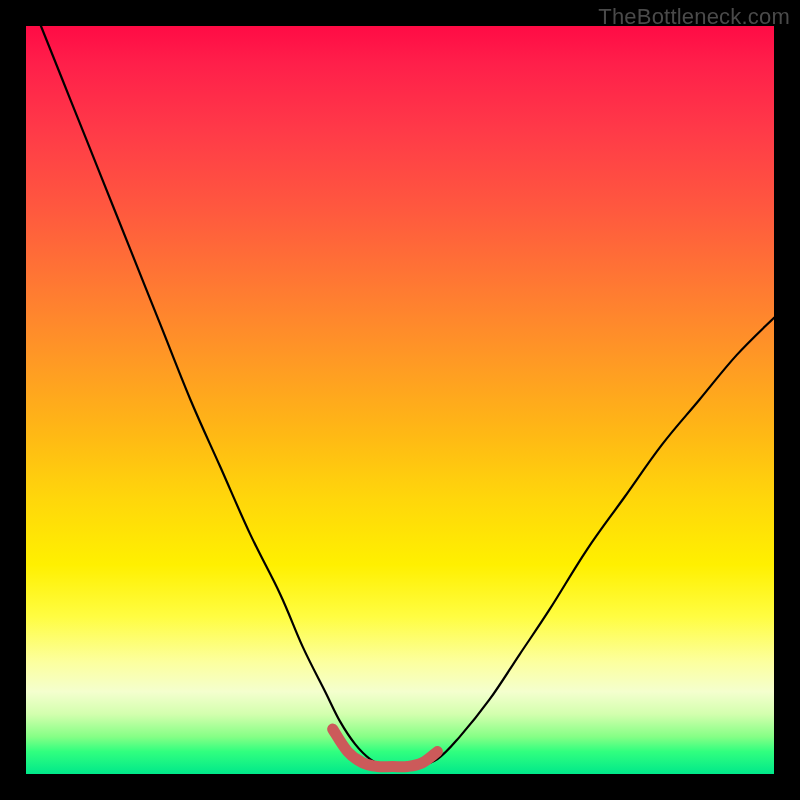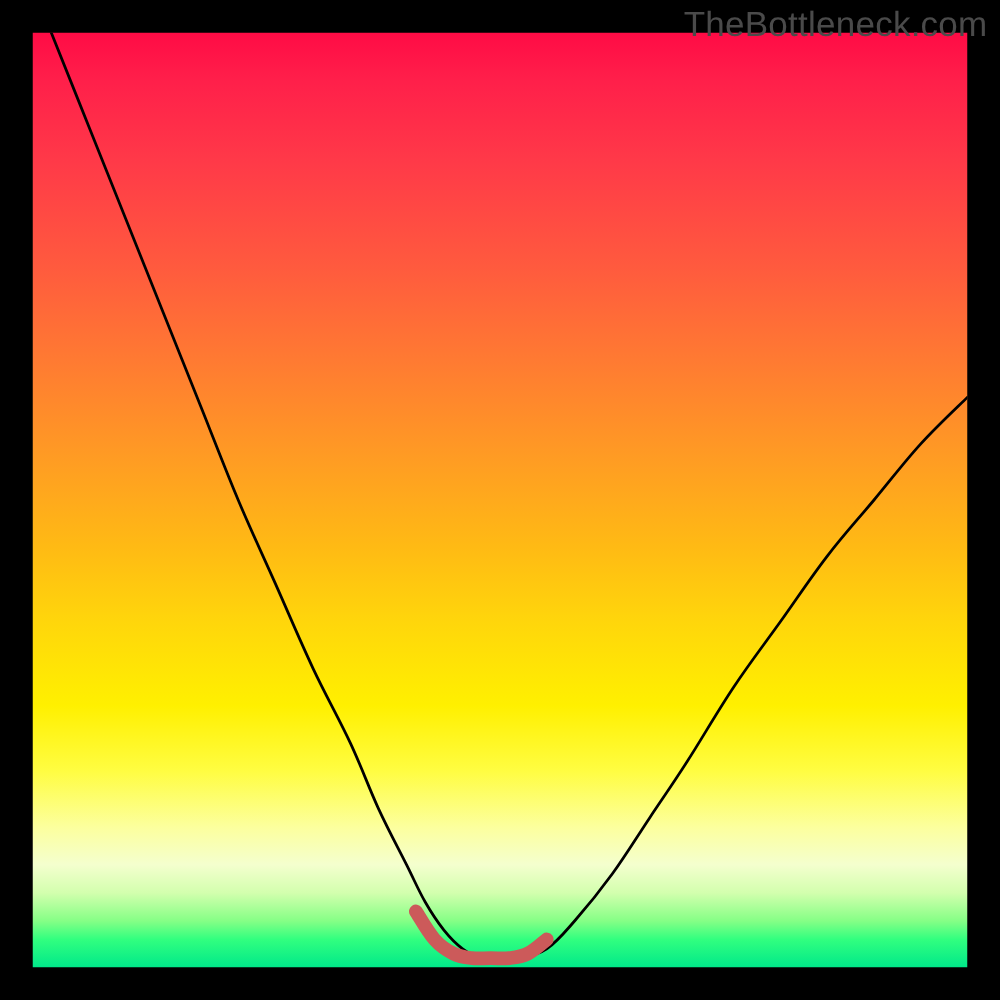--- a/index.html
+++ b/index.html
@@ -48,21 +48,21 @@
       #86ff86 95%,
       #31ff7f 97%,
       #00e88a 100%
     );
   }
   .watermark {
     position: absolute;
     top: 4px;
     right: 10px;
     color: #4a4a4a;
-    font-size: 28px;
+    font-size: 22px;
     font-weight: 500;
     letter-spacing: 0.2px;
     user-select: none;
   }
   svg.curve {
     position: absolute;
     inset: 0;
     width: 100%;
     height: 100%;
     overflow: visible;

